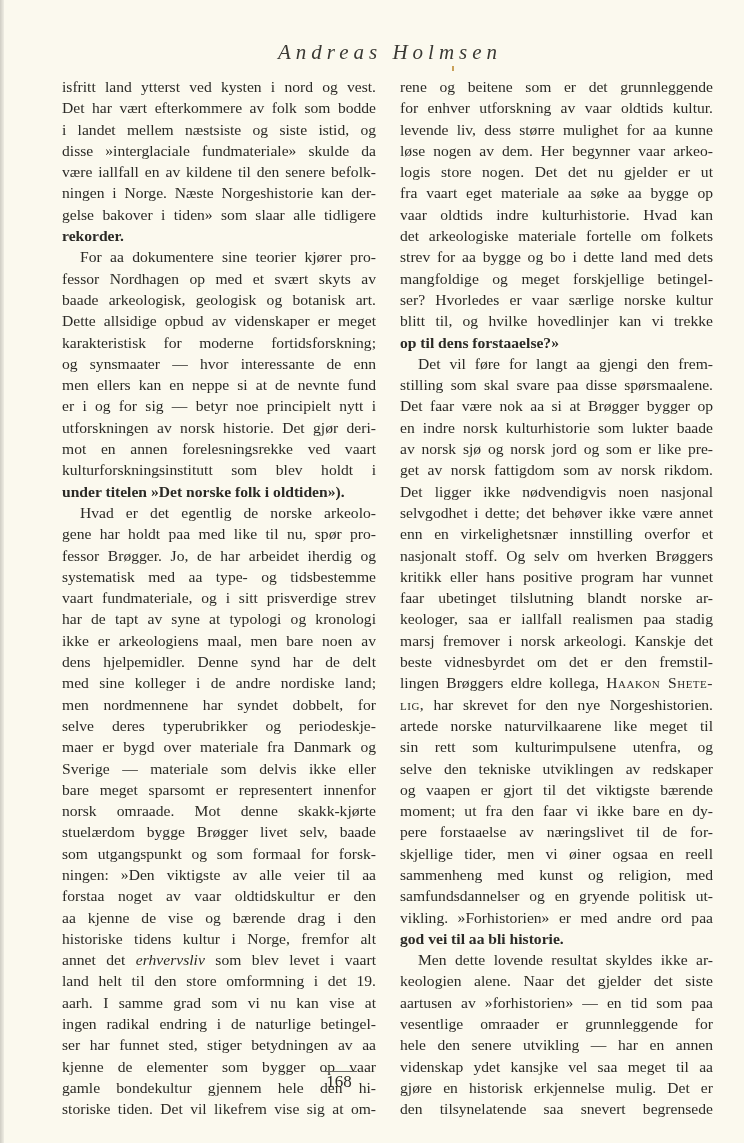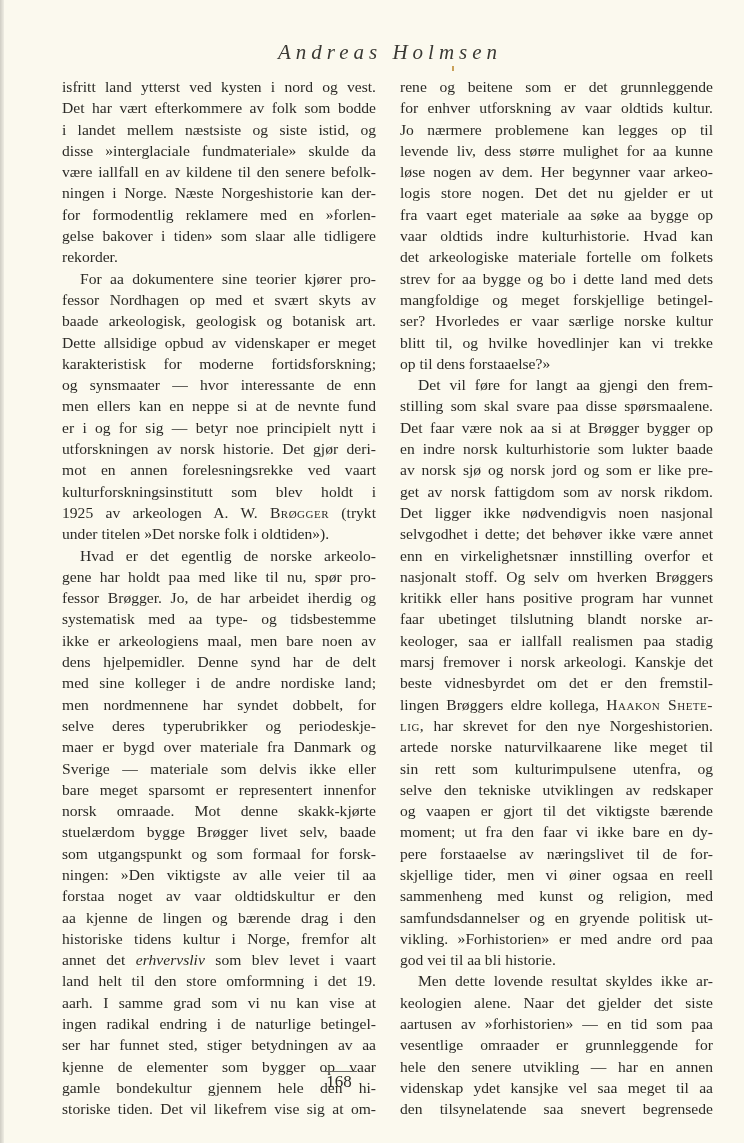--- a/index.html
+++ b/index.html
@@ -53,20 +53,21 @@
       line-height: 21.3px;
       font-family: "Liberation Serif", "DejaVu Serif", serif;
       font-size: 15.6px;
       white-space: nowrap;
       text-align: justify;
       text-align-last: justify;
       overflow: hidden;
     }
     .line.last {
       text-align-last: left;
+      font-weight: bold;
     }
     .line.indent {
       padding-left: 18px;
       box-sizing: border-box;
     }
     .sc {
       font-variant: small-caps;
       letter-spacing: 0.5px;
     }
     .it { font-style: italic; }
@@ -98,68 +99,67 @@
 <div class="running-head">Andreas Holmsen</div>
 <div class="head-mark"></div>
 
 <div class="column col-left" id="col-left">
     <span class="line">isfritt land ytterst ved kysten i nord og vest.</span>
     <span class="line">Det har vært efterkommere av folk som bodde</span>
     <span class="line">i landet mellem næstsiste og siste istid, og</span>
     <span class="line">disse »interglaciale fundmateriale» skulde da</span>
     <span class="line">være iallfall en av kildene til den senere befolk-</span>
     <span class="line">ningen i Norge. Næste Norgeshistorie kan der-</span>
-    <span class="line">for formodentlig reklamere med en »forlen-</span>
     <span class="line">gelse bakover i tiden» som slaar alle tidligere</span>
     <span class="line last">rekorder.</span>
     <span class="line indent">For aa dokumentere sine teorier kjører pro-</span>
     <span class="line">fessor Nordhagen op med et svært skyts av</span>
     <span class="line">baade arkeologisk, geologisk og botanisk art.</span>
     <span class="line">Dette allsidige opbud av videnskaper er meget</span>
     <span class="line">karakteristisk for moderne fortidsforskning;</span>
     <span class="line">og synsmaater — hvor interessante de enn</span>
     <span class="line">men ellers kan en neppe si at de nevnte fund</span>
     <span class="line">er i og for sig — betyr noe principielt nytt i</span>
     <span class="line">utforskningen av norsk historie. Det gjør deri-</span>
     <span class="line">mot en annen forelesningsrekke ved vaart</span>
     <span class="line">kulturforskningsinstitutt som blev holdt i</span>
-    <span class="line">1925 av arkeologen A. W. <span class="sc">Brøgger</span> (trykt</span>
     <span class="line last">under titelen »Det norske folk i oldtiden»).</span>
     <span class="line indent">Hvad er det egentlig de norske arkeolo-</span>
     <span class="line">gene har holdt paa med like til nu, spør pro-</span>
     <span class="line">fessor Brøgger. Jo, de har arbeidet iherdig og</span>
     <span class="line">systematisk med aa type- og tidsbestemme</span>
+    <span class="line">vaart fundmateriale, og i sitt prisverdige strev</span>
+    <span class="line">har de tapt av syne at typologi og kronologi</span>
     <span class="line">ikke er arkeologiens maal, men bare noen av</span>
     <span class="line">dens hjelpemidler. Denne synd har de delt</span>
     <span class="line">med sine kolleger i de andre nordiske land;</span>
     <span class="line">men nordmennene har syndet dobbelt, for</span>
     <span class="line">selve deres typerubrikker og periodeskje-</span>
     <span class="line">maer er bygd over materiale fra Danmark og</span>
     <span class="line">Sverige — materiale som delvis ikke eller</span>
     <span class="line">bare meget sparsomt er representert innenfor</span>
     <span class="line">norsk omraade. Mot denne skakk-kjørte</span>
     <span class="line">stuelærdom bygge Brøgger livet selv, baade</span>
     <span class="line">som utgangspunkt og som formaal for forsk-</span>
     <span class="line">ningen: »Den viktigste av alle veier til aa</span>
     <span class="line">forstaa noget av vaar oldtidskultur er den</span>
-    <span class="line">aa kjenne de lingen og bærende drag i den</span>
+    <span class="line">aa kjenne de vise og bærende drag i den</span>
     <span class="line">historiske tidens kultur i Norge, fremfor alt</span>
     <span class="line">annet det <span class="it">erhvervsliv</span> som blev levet i vaart</span>
     <span class="line">land helt til den store omformning i det 19.</span>
     <span class="line">aarh. I samme grad som vi nu kan vise at</span>
     <span class="line">ingen radikal endring i de naturlige betingel-</span>
     <span class="line">ser har funnet sted, stiger betydningen av aa</span>
     <span class="line">kjenne de elementer som bygger op vaar</span>
     <span class="line">gamle bondekultur gjennem hele den hi-</span>
     <span class="line">storiske tiden. Det vil likefrem vise sig at om-</span>
   </div>
 <div class="column col-right" id="col-right">
     <span class="line">rene og beitene som er det grunnleggende</span>
     <span class="line">for enhver utforskning av vaar oldtids kultur.</span>
-    <span class="line">Jo nærmere problemene kan legges op til</span>
     <span class="line">levende liv, dess større mulighet for aa kunne</span>
     <span class="line">løse nogen av dem. Her begynner vaar arkeo-</span>
     <span class="line">logis store nogen. Det det nu gjelder er ut</span>
     <span class="line">fra vaart eget materiale aa søke aa bygge op</span>
     <span class="line">vaar oldtids indre kulturhistorie. Hvad kan</span>
     <span class="line">det arkeologiske materiale fortelle om folkets</span>
     <span class="line">strev for aa bygge og bo i dette land med dets</span>
     <span class="line">mangfoldige og meget forskjellige betingel-</span>
     <span class="line">ser? Hvorledes er vaar særlige norske kultur</span>
     <span class="line">blitt til, og hvilke hovedlinjer kan vi trekke</span>
@@ -191,17 +191,18 @@
     <span class="line">sammenheng med kunst og religion, med</span>
     <span class="line">samfundsdannelser og en gryende politisk ut-</span>
     <span class="line">vikling. »Forhistorien» er med andre ord paa</span>
     <span class="line last">god vei til aa bli historie.</span>
     <span class="line indent">Men dette lovende resultat skyldes ikke ar-</span>
     <span class="line">keologien alene. Naar det gjelder det siste</span>
     <span class="line">aartusen av »forhistorien» — en tid som paa</span>
     <span class="line">vesentlige omraader er grunnleggende for</span>
     <span class="line">hele den senere utvikling — har en annen</span>
     <span class="line">videnskap ydet kansjke vel saa meget til aa</span>
+    <span class="line">gjøre en historisk erkjennelse mulig. Det er</span>
     <span class="line">den tilsynelatende saa snevert begrensede</span>
   </div>
 
 <div class="page-number-rule"></div>
 <div class="page-number">168</div>
 
 </body></html>

